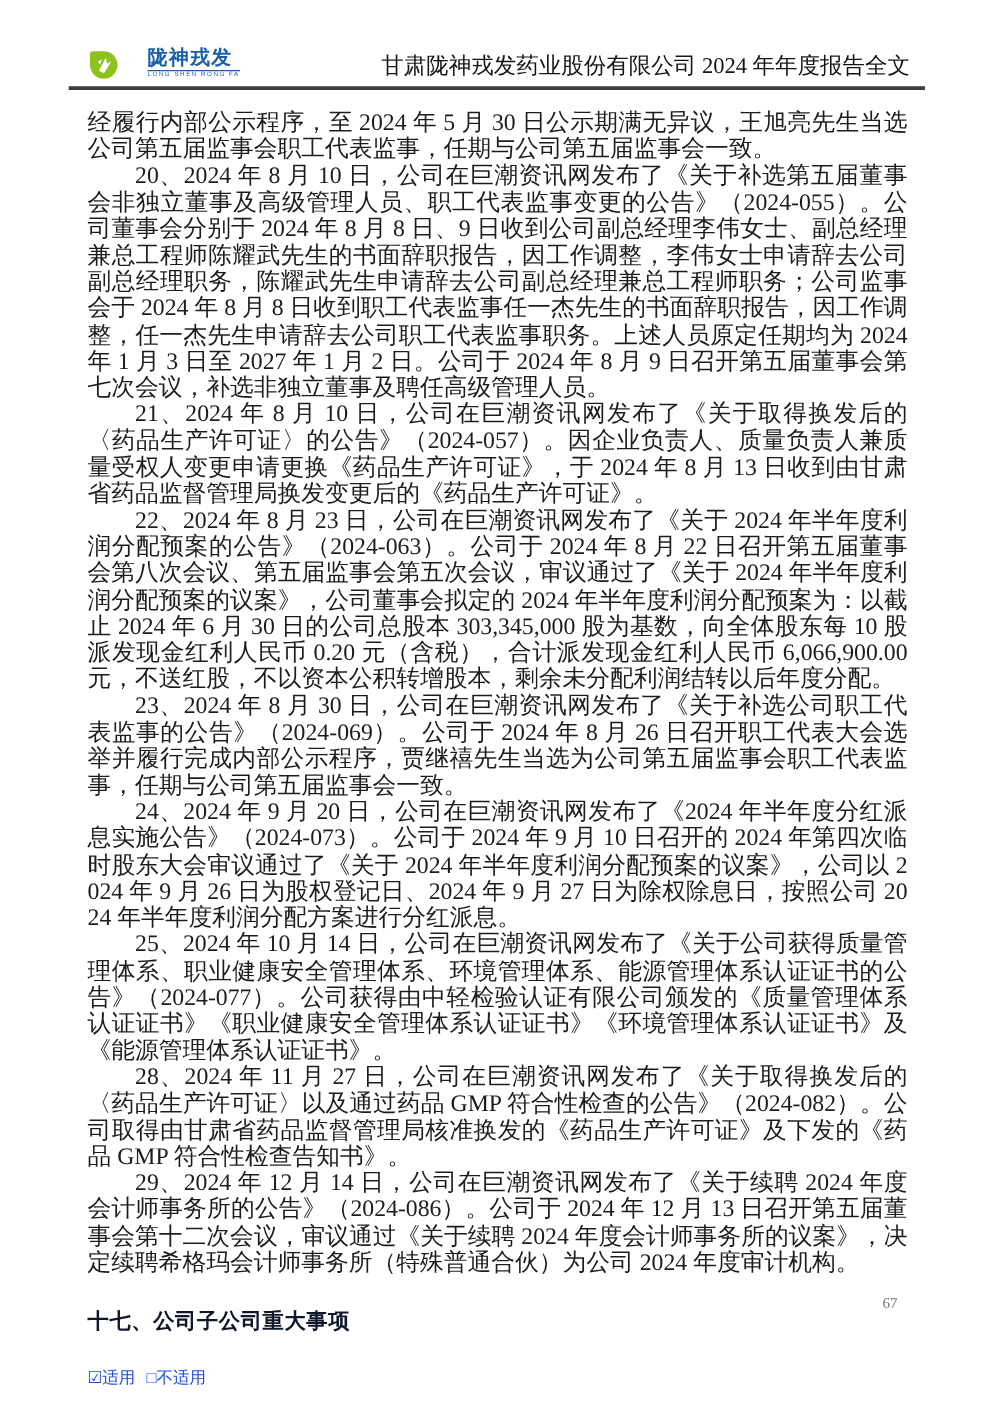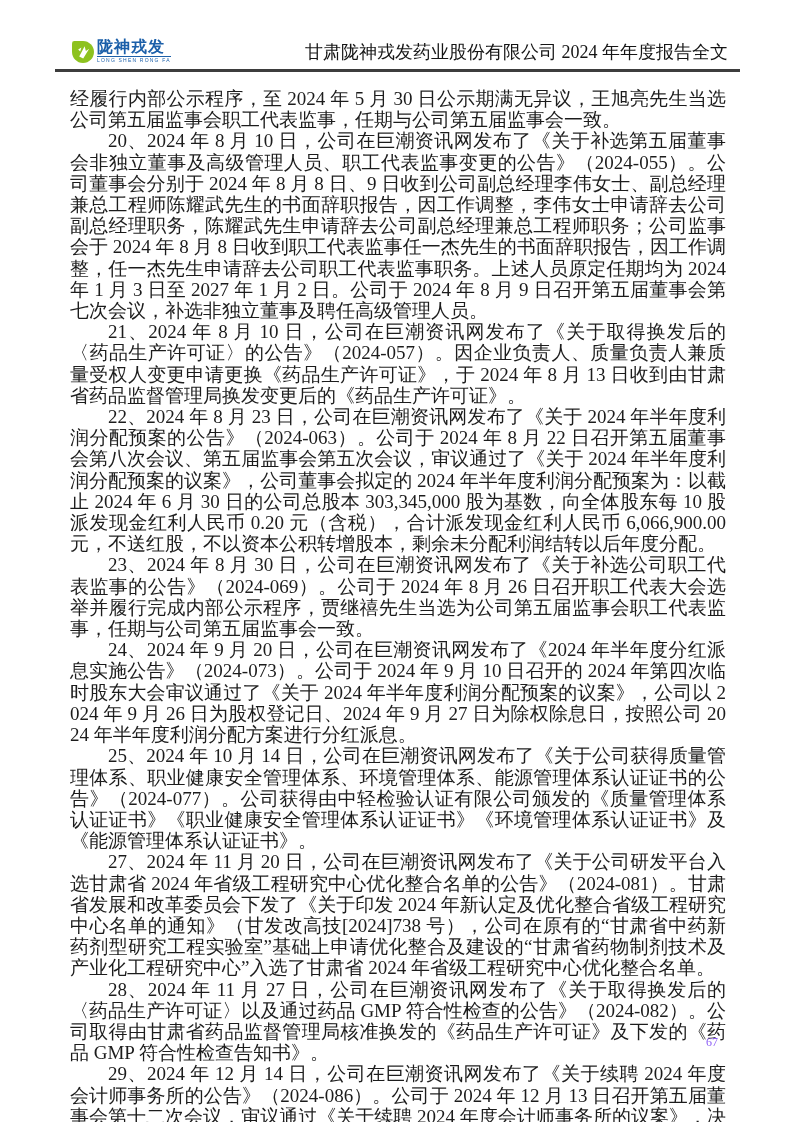--- a/index.html
+++ b/index.html
@@ -18,21 +18,21 @@
     right: 53px;
     top: 0;
     height: 72px;
     border-bottom: 3px solid #3d3d3d;
     display: flex;
     justify-content: space-between;
     align-items: flex-end;
     padding: 0 12px 5px 16px;
     box-sizing: border-box;
   }
-  .logo { display: flex; align-items: center; gap: 2px; }
+  .logo { display: flex; align-items: center; gap: 23px; }
   .logo-icon { width: 24px; height: 24px; display: block; }
   .logo-text { display: flex; flex-direction: column; }
   .logo-cn {
     color: #1b5fa9;
     font-weight: bold;
     font-size: 16px;
     line-height: 16px;
     letter-spacing: 1px;
     font-family: "Liberation Sans", sans-serif;
   }
@@ -79,21 +79,21 @@
     font-size: 13.2px;
     display: flex;
     gap: 9px;
     color: #1d4ed8;
   }
   .page-number {
     position: absolute;
     top: 1035px;
     left: 706px;
     font-size: 12px;
-    color: #8b5cf6;
+    color: #737373;
   }
 </style>
 </head>
 <body>
 
 <div class="page">
 
   <header class="header">
     <div class="logo">
       <svg class="logo-icon" viewBox="0 0 24 24" aria-hidden="true">
@@ -110,21 +110,20 @@
   </header>
 
   <main class="doc-body">
     <p class="para no-indent">经履行内部公示程序，至 2024 年 5 月 30 日公示期满无异议，王旭亮先生当选公司第五届监事会职工代表监事，任期与公司第五届监事会一致。</p>
     <p class="para">20、2024 年 8 月 10 日，公司在巨潮资讯网发布了《关于补选第五届董事会非独立董事及高级管理人员、职工代表监事变更的公告》（2024-055）。公司董事会分别于 2024 年 8 月 8 日、9 日收到公司副总经理李伟女士、副总经理兼总工程师陈耀武先生的书面辞职报告，因工作调整，李伟女士申请辞去公司副总经理职务，陈耀武先生申请辞去公司副总经理兼总工程师职务；公司监事会于 2024 年 8 月 8 日收到职工代表监事任一杰先生的书面辞职报告，因工作调整，任一杰先生申请辞去公司职工代表监事职务。上述人员原定任期均为 2024 年 1 月 3 日至 2027 年 1 月 2 日。公司于 2024 年 8 月 9 日召开第五届董事会第七次会议，补选非独立董事及聘任高级管理人员。</p>
     <p class="para">21、2024 年 8 月 10 日，公司在巨潮资讯网发布了《关于取得换发后的〈药品生产许可证〉的公告》（2024-057）。因企业负责人、质量负责人兼质量受权人变更申请更换《药品生产许可证》，于 2024 年 8 月 13 日收到由甘肃省药品监督管理局换发变更后的《药品生产许可证》。</p>
     <p class="para">22、2024 年 8 月 23 日，公司在巨潮资讯网发布了《关于 2024 年半年度利润分配预案的公告》（2024-063）。公司于 2024 年 8 月 22 日召开第五届董事会第八次会议、第五届监事会第五次会议，审议通过了《关于 2024 年半年度利润分配预案的议案》，公司董事会拟定的 2024 年半年度利润分配预案为：以截止 2024 年 6 月 30 日的公司总股本 303,345,000 股为基数，向全体股东每 10 股派发现金红利人民币 0.20 元（含税），合计派发现金红利人民币 6,066,900.00 元，不送红股，不以资本公积转增股本，剩余未分配利润结转以后年度分配。</p>
     <p class="para">23、2024 年 8 月 30 日，公司在巨潮资讯网发布了《关于补选公司职工代表监事的公告》（2024-069）。公司于 2024 年 8 月 26 日召开职工代表大会选举并履行完成内部公示程序，贾继禧先生当选为公司第五届监事会职工代表监事，任期与公司第五届监事会一致。</p>
     <p class="para">24、2024 年 9 月 20 日，公司在巨潮资讯网发布了《2024 年半年度分红派息实施公告》（2024-073）。公司于 2024 年 9 月 10 日召开的 2024 年第四次临时股东大会审议通过了《关于 2024 年半年度利润分配预案的议案》，公司以 2024 年 9 月 26 日为股权登记日、2024 年 9 月 27 日为除权除息日，按照公司 2024 年半年度利润分配方案进行分红派息。</p>
     <p class="para">25、2024 年 10 月 14 日，公司在巨潮资讯网发布了《关于公司获得质量管理体系、职业健康安全管理体系、环境管理体系、能源管理体系认证证书的公告》（2024-077）。公司获得由中轻检验认证有限公司颁发的《质量管理体系认证证书》《职业健康安全管理体系认证证书》《环境管理体系认证证书》及《能源管理体系认证证书》。</p>
-    <p class="para">27、2024 年 11 月 20 日，公司在巨潮资讯网发布了《关于公司研发平台入选甘肃省 2024 年省级工程研究中心优化整合名单的公告》（2024-081）。甘肃省发展和改革委员会下发了《关于印发 2024 年新认定及优化整合省级工程研究中心名单的通知》（甘发改高技[2024]738 号），公司在原有的“甘肃省中药新药剂型研究工程实验室”基础上申请优化整合及建设的“甘肃省药物制剂技术及产业化工程研究中心”入选了甘肃省 2024 年省级工程研究中心优化整合名单。</p>
     <p class="para">28、2024 年 11 月 27 日，公司在巨潮资讯网发布了《关于取得换发后的〈药品生产许可证〉以及通过药品 GMP 符合性检查的公告》（2024-082）。公司取得由甘肃省药品监督管理局核准换发的《药品生产许可证》及下发的《药品 GMP 符合性检查告知书》。</p>
     <p class="para">29、2024 年 12 月 14 日，公司在巨潮资讯网发布了《关于续聘 2024 年度会计师事务所的公告》（2024-086）。公司于 2024 年 12 月 13 日召开第五届董事会第十二次会议，审议通过《关于续聘 2024 年度会计师事务所的议案》，决定续聘希格玛会计师事务所（特殊普通合伙）为公司 2024 年度审计机构。</p>
 
     <h2 class="section-heading">十七、公司子公司重大事项</h2>
 
     <div class="applicability">
       <span>☑适用</span>
       <span>□不适用</span>
     </div>
   </main>

